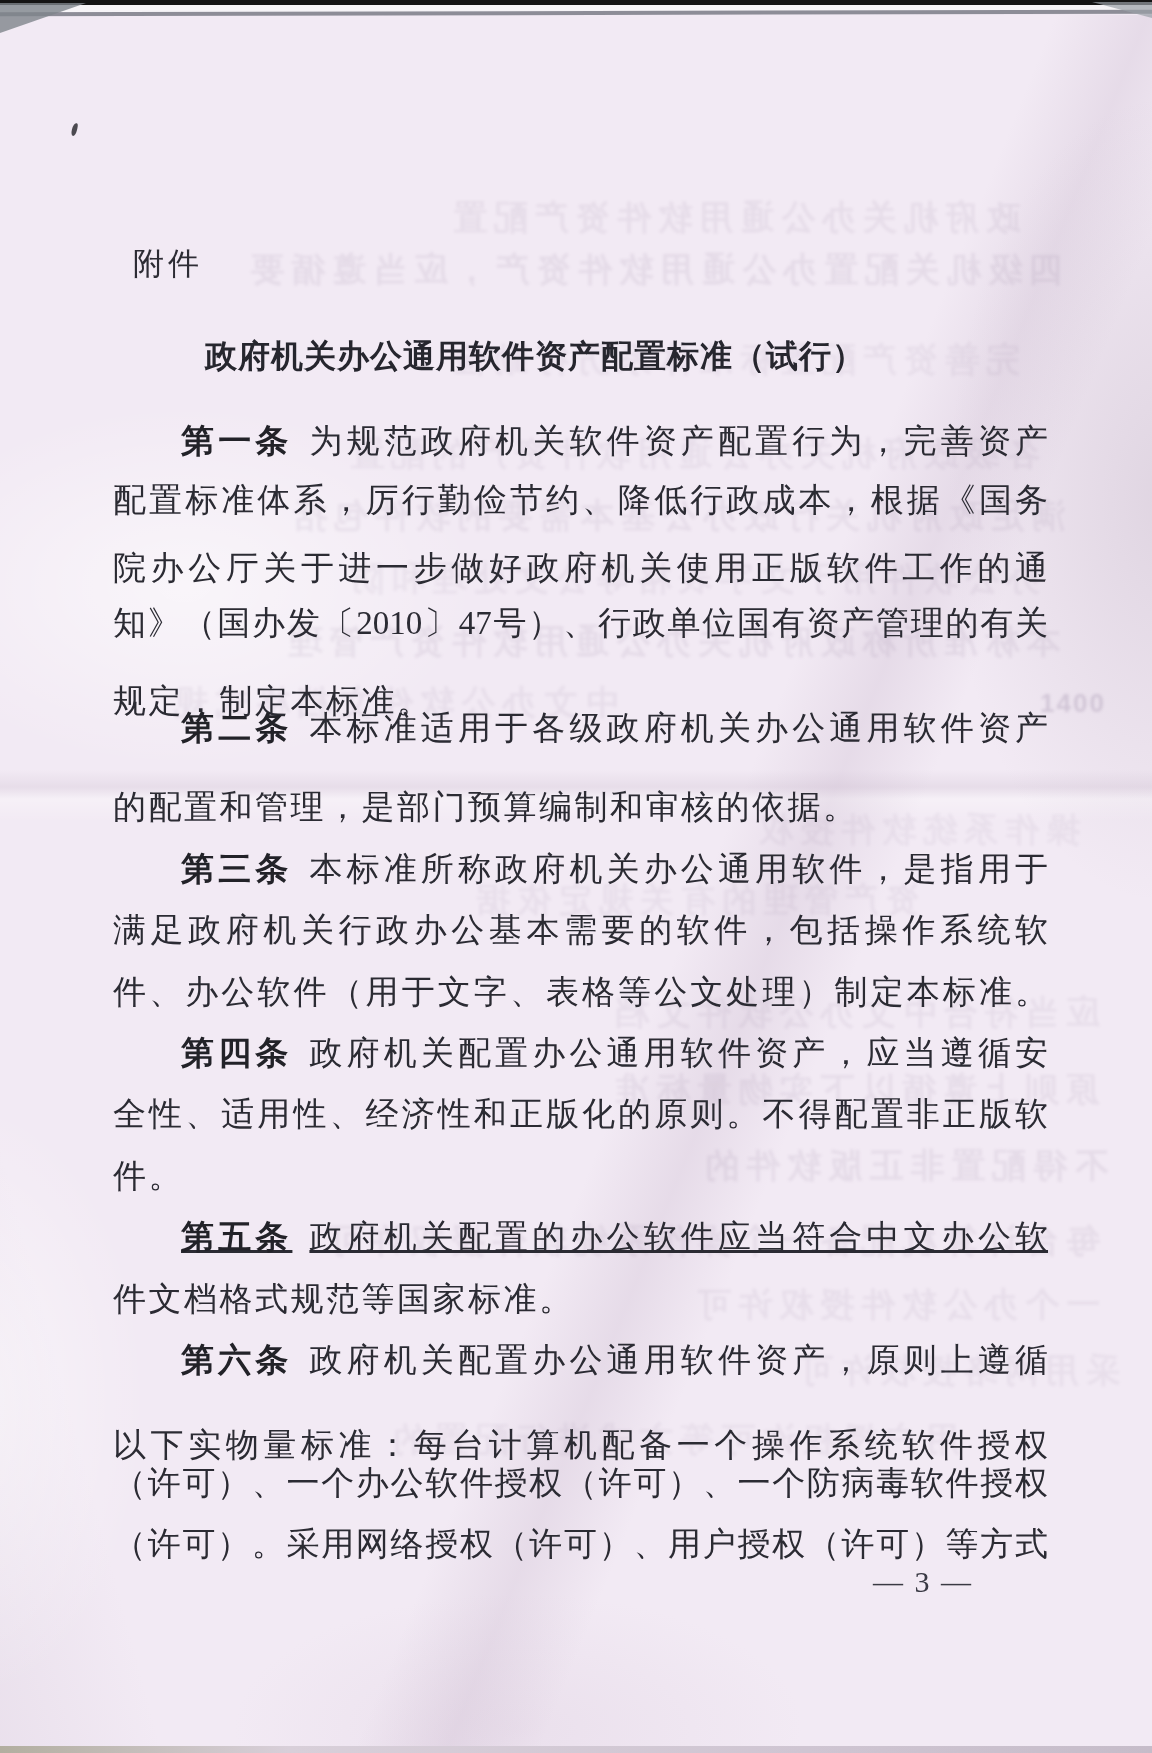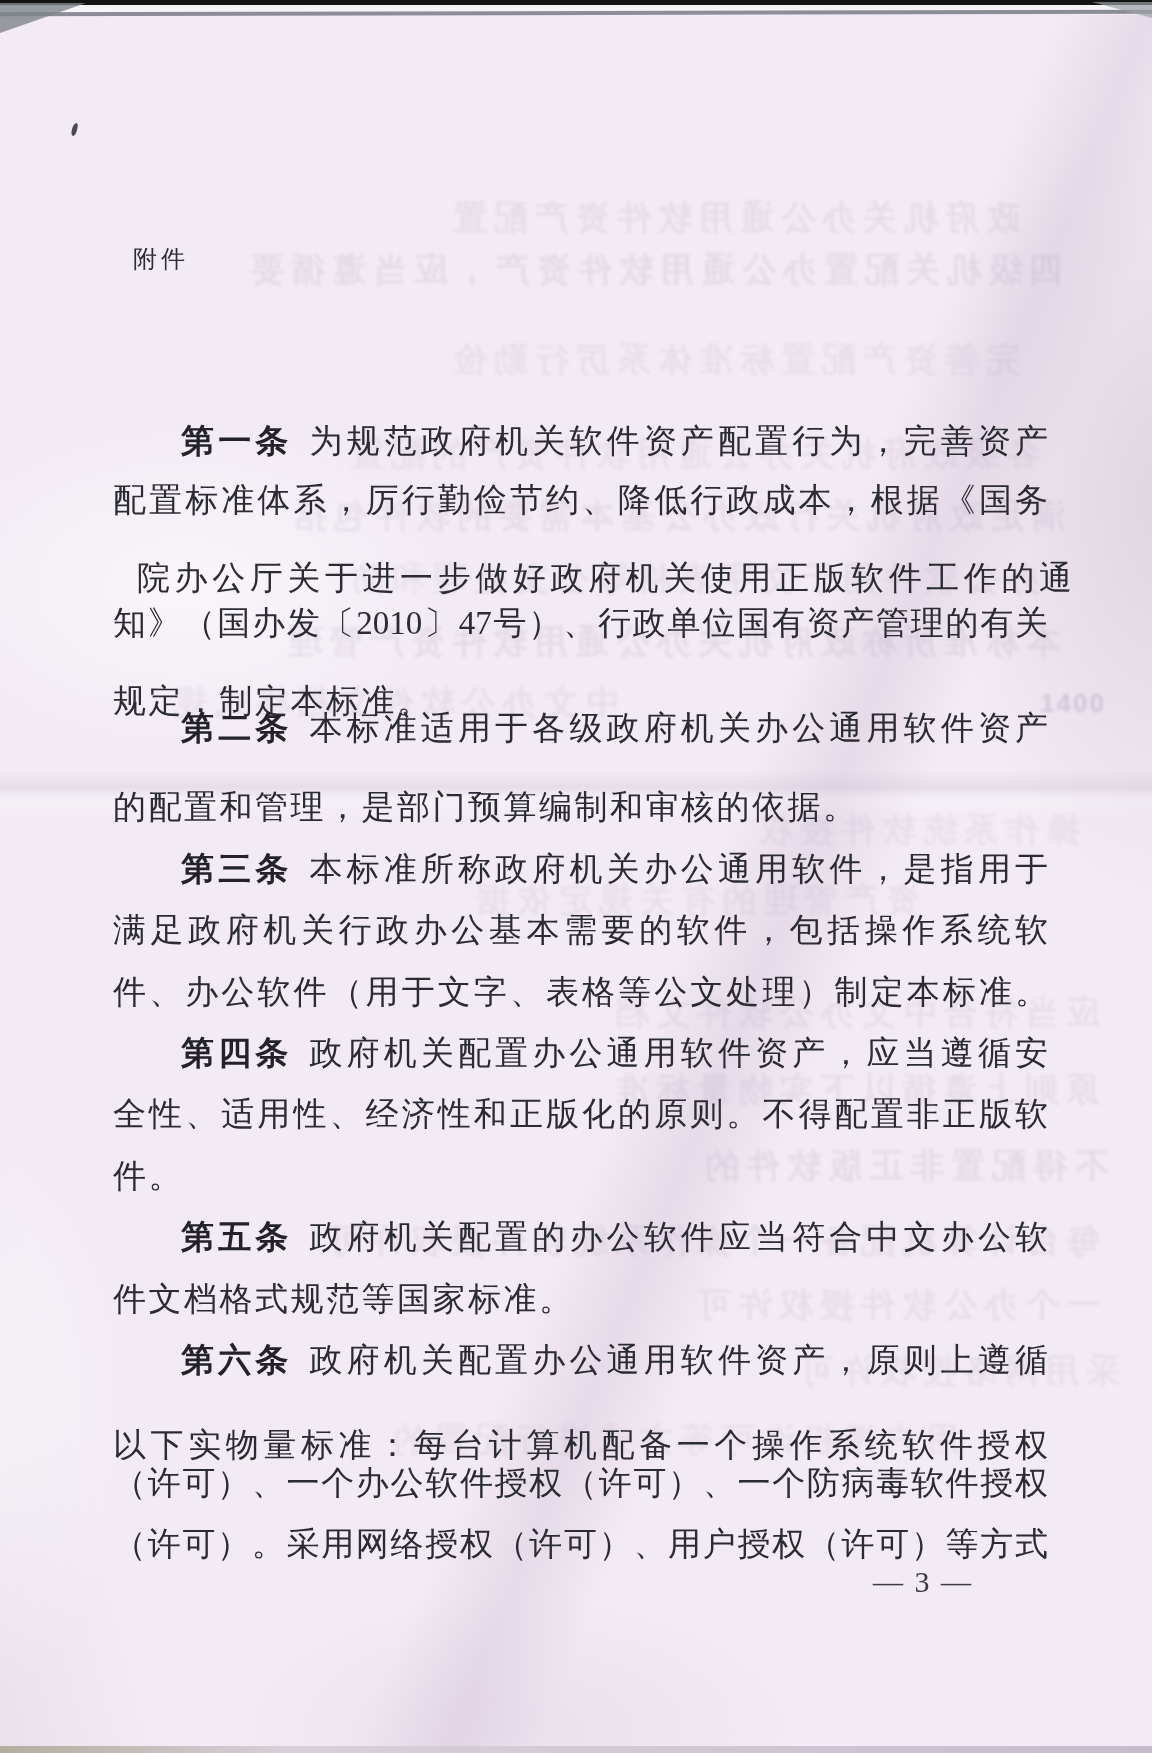--- a/index.html
+++ b/index.html
@@ -25,21 +25,21 @@
       radial-gradient(ellipse 300px 560px at 101% 28%, rgba(158,138,160,0.22), rgba(158,138,160,0) 72%),
       radial-gradient(ellipse 260px 430px at -3% 80%, rgba(255,255,255,0.5), rgba(255,255,255,0) 70%),
       linear-gradient(112deg, rgba(0,0,0,0) 57%, rgba(182,160,186,0.20) 62%, rgba(0,0,0,0) 67%),
       linear-gradient(to bottom, rgba(0,0,0,0) 43.6%, rgba(168,148,172,0.15) 44.6%, rgba(255,255,255,0.30) 45.3%, rgba(0,0,0,0) 46.6%),
       linear-gradient(75deg, rgba(198,182,202,0.18), rgba(0,0,0,0) 10%),
       radial-gradient(ellipse 380px 180px at 45% 99%, rgba(220,205,222,0.35), rgba(0,0,0,0) 75%);
   }
   .ink-speck{position:absolute;left:72px;top:108px;width:5px;height:13px;background:#4c4a50;
     border-radius:60% 40% 50% 50%;transform:rotate(14deg);}
   
-  .attach-label{position:absolute;left:133px;top:228px;font-size:24px;color:#2d2c34;letter-spacing:4px;}
+  .attach-label{position:absolute;left:133px;top:228px;font-size:31px;color:#2d2c34;letter-spacing:4px;}
   .doc-title{position:absolute;left:110px;top:320px;width:850px;text-align:center;
     font-family:"Liberation Sans",sans-serif;font-weight:bold;font-size:32px;color:#26262e;letter-spacing:1px;}
   .body-lines{position:absolute;left:113px;top:402px;width:935px;}
   .line{position:absolute;left:0;width:935px;height:52px;font-size:33px;color:#2b2b33;
     font-family:"Liberation Serif",serif;}
   .line.justify{text-align:justify;text-align-last:justify;}
   .line.plain{letter-spacing:2.5px;}
   .line.indent{padding-left:68px;width:867px;}
   .lead{font-family:"Liberation Sans",sans-serif;font-weight:bold;margin-right:17px;color:#222228;}
   .page-number{position:absolute;left:848px;top:1550px;width:150px;text-align:center;
@@ -71,35 +71,36 @@
         <div class="ghost" style="left: 360px; top: 862px; width: 560px; opacity: 0.26;">资产管理的有关规定依据</div>
         <div class="ghost" style="left: 540px; top: 975px; width: 560px; opacity: 0.28;">应当符合中文办公软件文档</div>
         <div class="ghost" style="left: 520px; top: 1052px; width: 580px; opacity: 0.3;">原则上遵循以下实物量标准</div>
         <div class="ghost" style="left: 640px; top: 1128px; width: 468px; opacity: 0.34;">不得配置非正版软件的</div>
         <div class="ghost" style="left: 150px; top: 1203px; width: 950px; opacity: 0.3;">每台计算机配备一个操作系统软件授权许可</div>
         <div class="ghost" style="left: 620px; top: 1267px; width: 480px; opacity: 0.28;">一个办公软件授权许可</div>
         <div class="ghost" style="left: 760px; top: 1333px; width: 360px; opacity: 0.26;">采用网络授权许可</div>
         <div class="ghost" style="left: 120px; top: 1402px; width: 840px; opacity: 0.24;">用户授权许可等方式进行配置的</div>
       </div>
     <div class="attach-label">附件</div>
+    <div class="doc-title">政府机关办公通用软件资产配置标准（试行）</div>
     <div class="body-lines" id="body-lines">
         <div class="line justify indent" style="top: 2px;"><span class="lead">第一条</span><span>为规范政府机关软件资产配置行为，完善资产</span></div>
         <div class="line justify" style="top: 61px;">配置标准体系，厉行勤俭节约、降低行政成本，根据《国务</div>
-        <div class="line justify" style="top: 139px; margin-left: 24px;">院办公厅关于进一步做好政府机关使用正版软件工作的通</div>
+        <div class="line justify" style="top: 129px;">院办公厅关于进一步做好政府机关使用正版软件工作的通</div>
         <div class="line justify" style="top: 184px;">知》（国办发〔2010〕47号）、行政单位国有资产管理的有关</div>
         <div class="line plain" style="top: 246px; margin-top: 16px;">规定，制定本标准。</div>
         <div class="line justify indent" style="top: 289px;"><span class="lead">第二条</span><span>本标准适用于各级政府机关办公通用软件资产</span></div>
         <div class="line plain" style="top: 368px;">的配置和管理，是部门预算编制和审核的依据。</div>
         <div class="line justify indent" style="top: 430px;"><span class="lead">第三条</span><span>本标准所称政府机关办公通用软件，是指用于</span></div>
         <div class="line justify" style="top: 491px;">满足政府机关行政办公基本需要的软件，包括操作系统软</div>
         <div class="line justify" style="top: 553px;">件、办公软件（用于文字、表格等公文处理）制定本标准。</div>
         <div class="line justify indent" style="top: 614px;"><span class="lead">第四条</span><span>政府机关配置办公通用软件资产，应当遵循安</span></div>
         <div class="line justify" style="top: 675px;">全性、适用性、经济性和正版化的原则。不得配置非正版软</div>
         <div class="line plain" style="top: 737px;">件。</div>
-        <div class="line justify indent" style="top: 798px;"><span class="lead">第五条</span><span>政府机关配置的办公软件应当符合中文办公软</span></div>
+        <div class="line justify indent" style="top: 798px; text-decoration: underline;"><span class="lead">第五条</span><span>政府机关配置的办公软件应当符合中文办公软</span></div>
         <div class="line plain" style="top: 860px;">件文档格式规范等国家标准。</div>
         <div class="line justify indent" style="top: 921px;"><span class="lead">第六条</span><span>政府机关配置办公通用软件资产，原则上遵循</span></div>
         <div class="line justify" style="top: 1006px;">以下实物量标准：每台计算机配备一个操作系统软件授权</div>
         <div class="line justify" style="top: 1044px;">（许可）、一个办公软件授权（许可）、一个防病毒软件授权</div>
         <div class="line justify" style="top: 1105px;">（许可）。采用网络授权（许可）、用户授权（许可）等方式</div>
       </div>
     <div class="page-number">— 3 —</div>
   </div>
   <div class="edge-top-black"></div>
   <div class="edge-top-white"></div>

